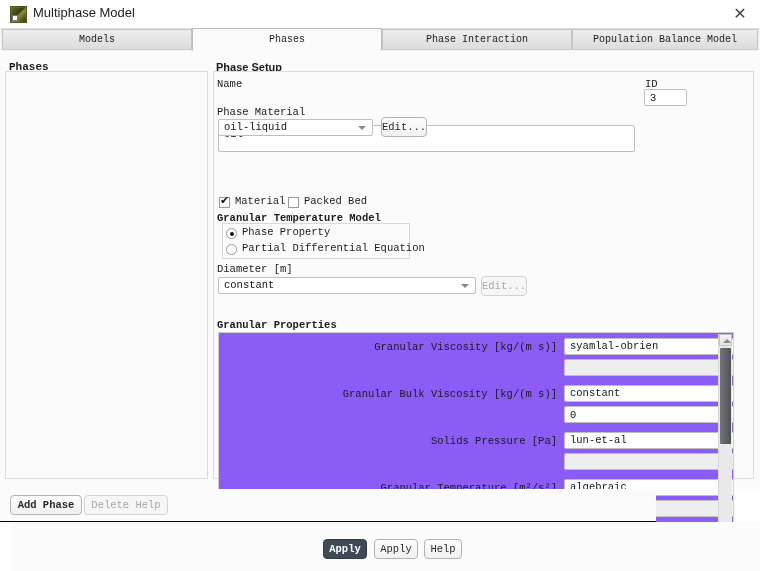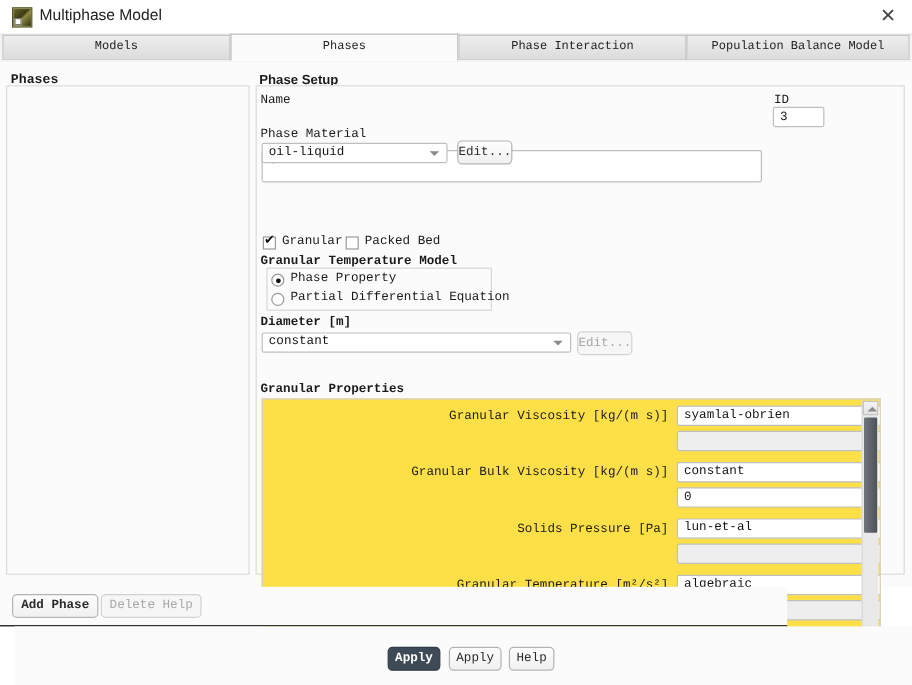--- a/index.html
+++ b/index.html
@@ -206,21 +206,21 @@
   }
 
   #gtm-box {
     position: absolute; left: 222px; top: 172px; width: 188px; height: 36px;
     border: 1px solid #d8d8d8; background: #fbfbfb; box-sizing: border-box;
   }
 
   
   #gp-box {
     position: absolute; left: 218px; top: 281px; width: 516px; height: 203px;
-    border: 1px solid #d0d0d0; background: #fde047; box-sizing: border-box;
+    border: 1px solid #d0d0d0; background: #8b5cf6; box-sizing: border-box;
     overflow: hidden;
   }
   .gp-row-label {
     position: absolute; right: 0; top: 0;
     font-family: "Liberation Mono", monospace; font-size: 10.5px; color: #1b1b1b;
     white-space: nowrap; text-align: right;
   }
   .gp-row { position: absolute; left: 0; width: 500px; }
 
   
@@ -287,39 +287,39 @@
 
   <div class="fld-label" style="left:217px; top:55px;">Phase Material</div>
   <div class="combo" style="left:218px; top:68px; width:155px; height:17px; line-height:15px;">
     <span>oil-liquid</span>
     <span class="arrow"></span>
   </div>
   <div class="btn" style="left:381px; top:66px; width:46px; height:20px; line-height:19px;">Edit...</div>
 
   <div class="cb-wrap" style="left:219px; top:145px;">
     <span class="cb-box checked"></span>
-    <span class="cb-text">Granular</span>
+    <span class="cb-text">Material</span>
   </div>
   <div class="cb-wrap" style="left:288px; top:145px;">
     <span class="cb-box"></span>
     <span class="cb-text">Packed Bed</span>
   </div>
 
   <div class="fld-label" style="left:217px; top:161px; font-weight:bold;">Granular Temperature Model</div>
   <div id="gtm-box"></div>
   <div class="rd-wrap" style="left:226px; top:176px;">
     <span class="rd-box checked"></span>
     <span class="rd-text">Phase Property</span>
   </div>
   <div class="rd-wrap" style="left:226px; top:192px;">
     <span class="rd-box"></span>
     <span class="rd-text">Partial Differential Equation</span>
   </div>
 
-  <div class="fld-label" style="left:217px; top:212px;font-weight:bold;">Diameter [m]</div>
+  <div class="fld-label" style="left:217px; top:212px;">Diameter [m]</div>
   <div class="combo" style="left:218px; top:226px; width:258px; height:17px; line-height:15px;">
     <span>constant</span>
     <span class="arrow"></span>
   </div>
   <div class="btn disabled" style="left:481px; top:225px; width:46px; height:20px; line-height:19px;">Edit...</div>
 
   <div class="fld-label" style="left:217px; top:268px; font-weight:bold;">Granular Properties</div>
 
   <div id="gp-box">
 

